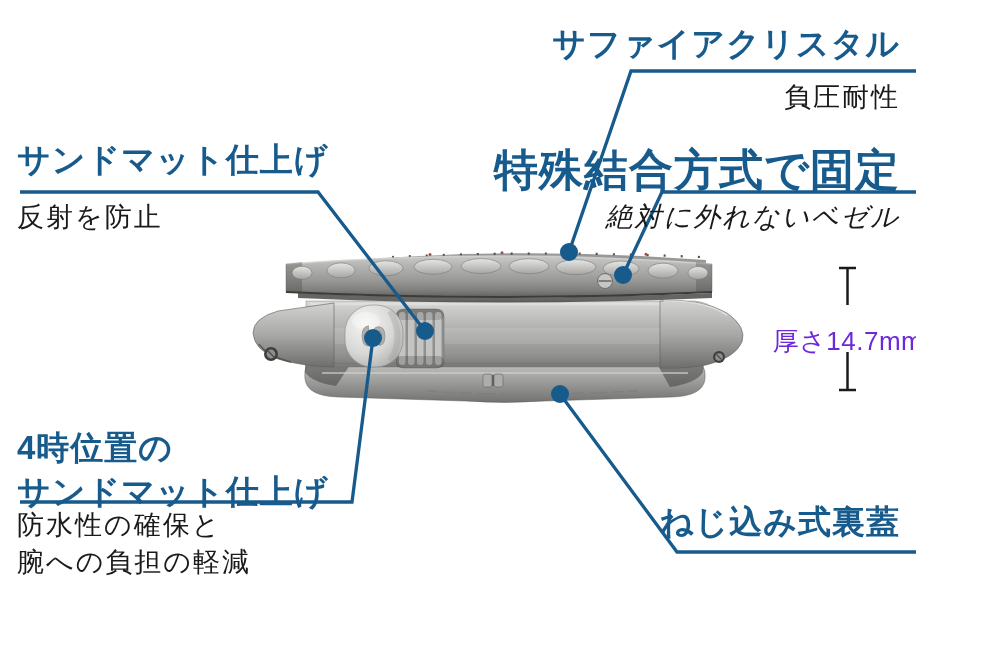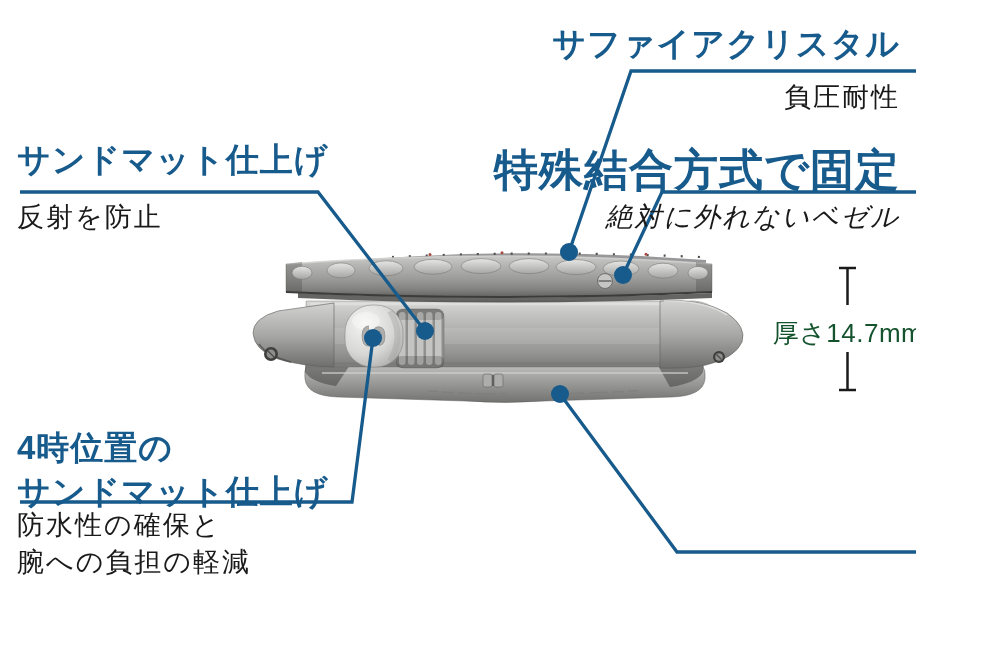--- a/index.html
+++ b/index.html
@@ -13,22 +13,22 @@
     letter-spacing:1px;white-space:nowrap;line-height:1.0;
   }
   .callout-title.two-line{line-height:44px;}
   .callout-sub{
     position:absolute;color:#1a1a1a;font-size:27px;letter-spacing:2px;
     white-space:nowrap;line-height:1.0;
   }
   .callout-sub.two-line{line-height:37px;}
   .right{text-align:right;}
   .thickness-label{
-    position:absolute;color:#14532d;font-size:26px;white-space:nowrap;
-    text-align:center;letter-spacing:0.5px;
+    position:absolute;color:#6d28d9;font-size:26px;white-space:nowrap;
+    text-align:center;letter-spacing:0.5px;margin-top:8px;
   }
 </style>
 </head>
 <body>
 
 <div class="stage">
 
   <svg class="svg-layer" viewBox="0 0 1000 667">
     <defs>
       <linearGradient id="gBezel" x1="0" y1="0" x2="0" y2="1">
@@ -196,16 +196,17 @@
 
   <div class="callout-title two-line" style="left:17px;top:403px;margin-top:23px;">
     <div>4時位置の</div>
     <div>サンドマット仕上げ</div>
   </div>
   <div class="callout-sub two-line" style="left:17px;top:507px;">
     <div>防水性の確保と</div>
     <div>腕への負担の軽減</div>
   </div>
 
+  <div class="callout-title right" style="right:16px;top:505px;">ねじ込み式裏蓋</div>
 
   <div class="thickness-label" style="left:755px;top:316px;width:186px;">厚さ14.7mm</div>
 
 </div>
 
 </body></html>

